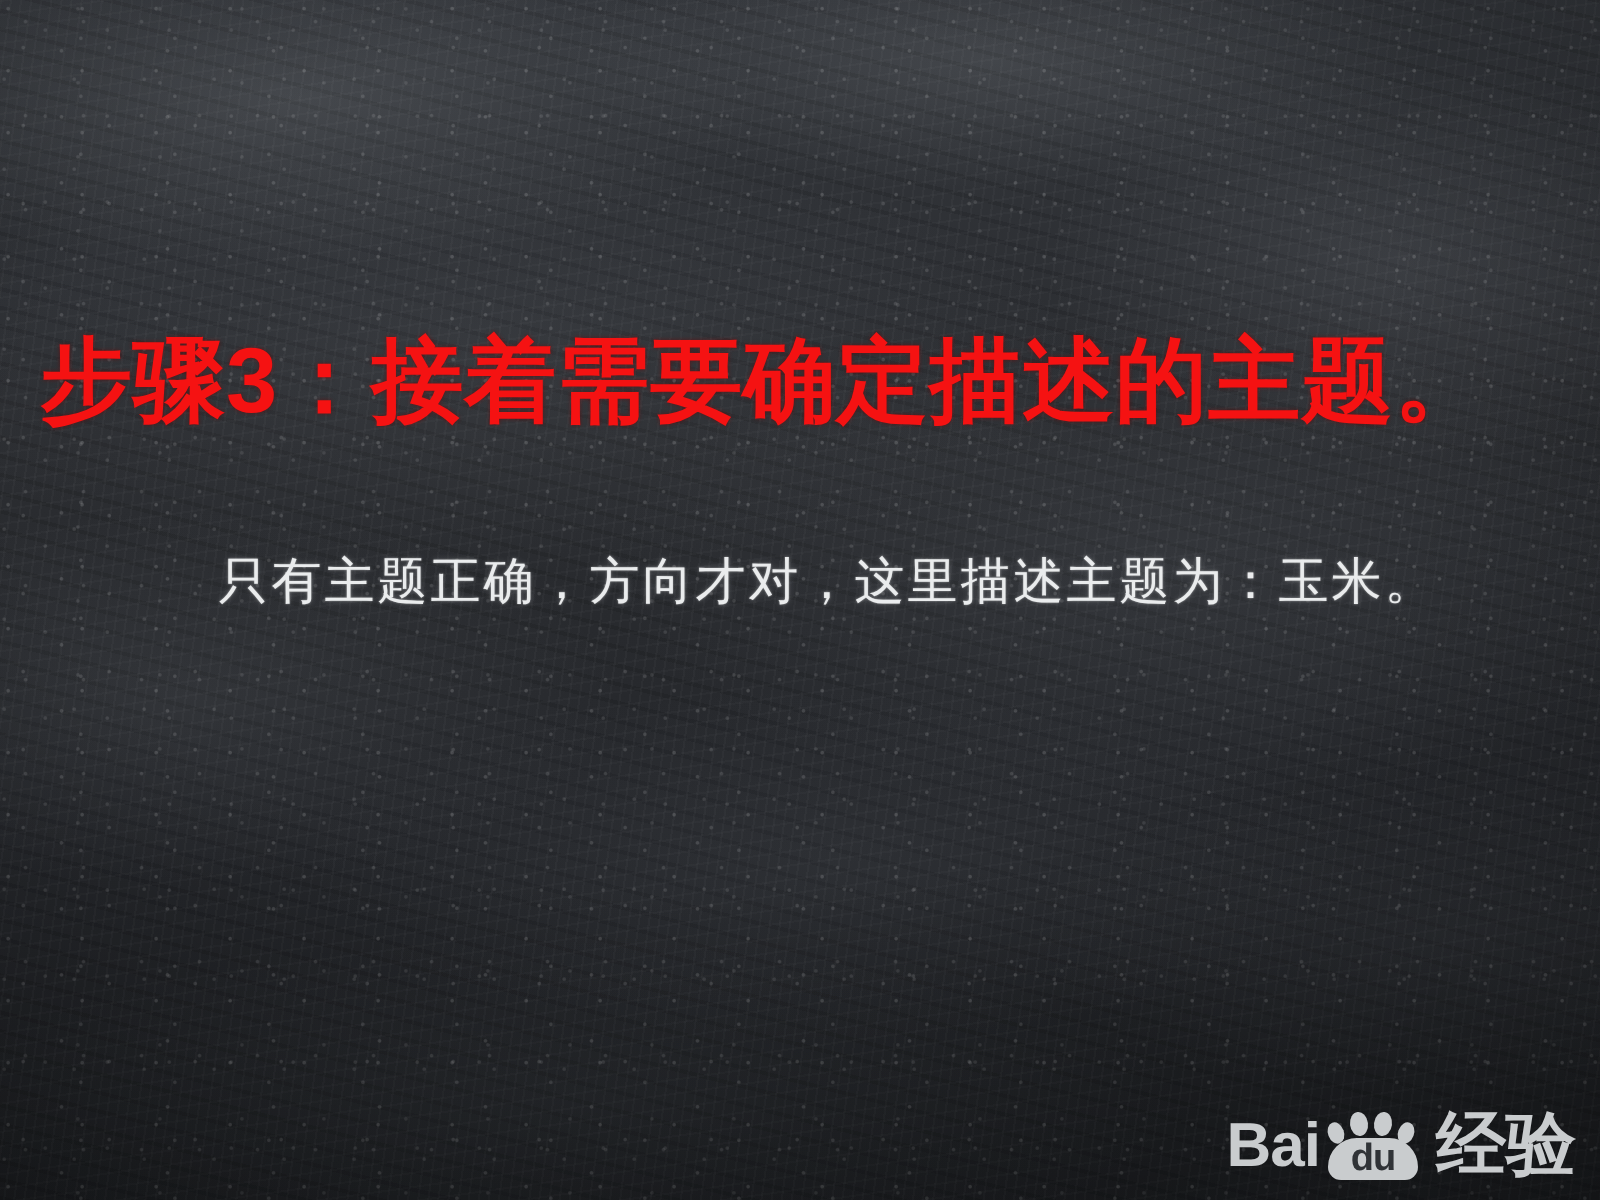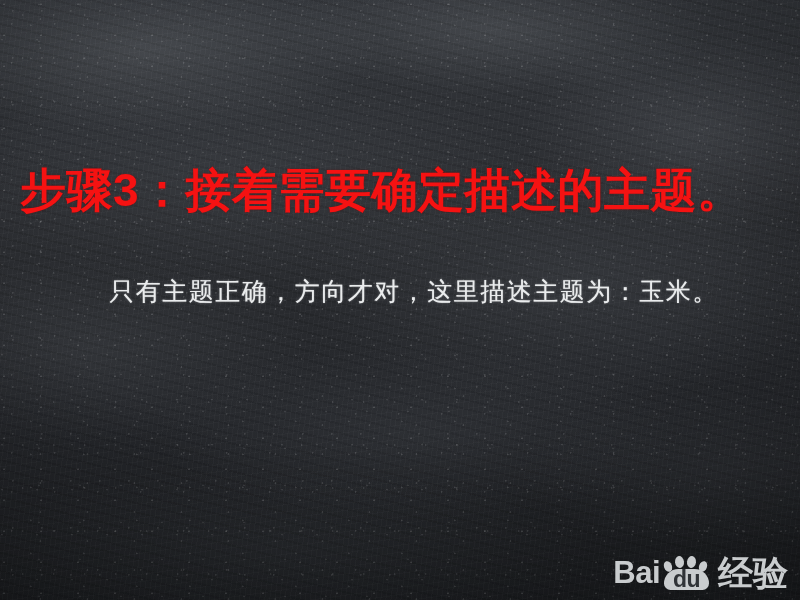--- a/index.html
+++ b/index.html
@@ -144,21 +144,21 @@
     border-radius: 22px 22px 10px 10px;
   }
   #wm-paw .du {
     position: absolute;
     left: 0;
     top: 13px;
     width: 49px;
     height: 21px;
     line-height: 21px;
     text-align: center;
-    font-size: 23px;
+    font-size: 19px;
     font-weight: bold;
     color: #303337;
     letter-spacing: -0.5px;
   }
 
   .wm-cn {
     font-size: 35px;
     font-weight: bold;
     color: #c9ccce;
     line-height: 1;

